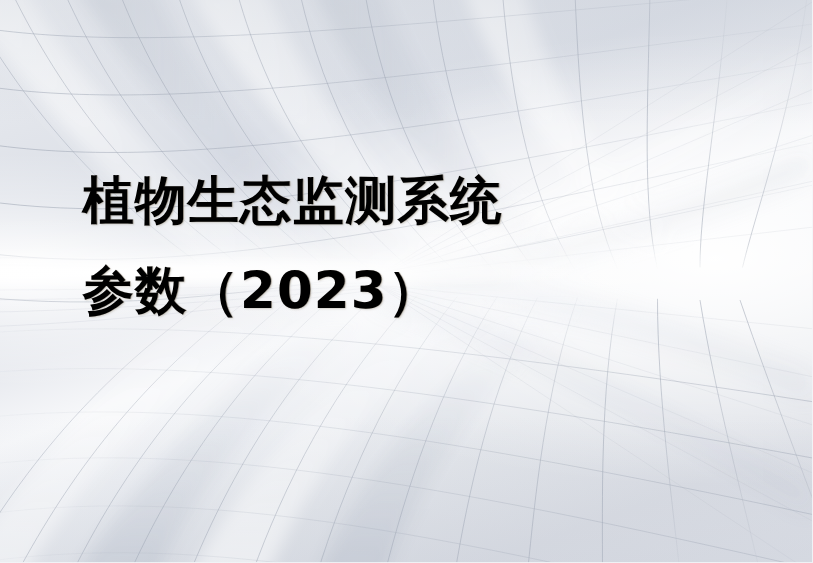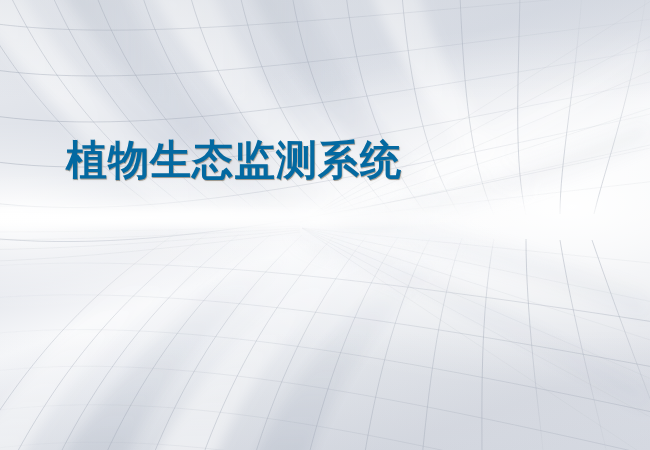--- a/index.html
+++ b/index.html
@@ -64,21 +64,21 @@
   #bg-mesh { opacity: 0.85; }
 
   
   #title-block {
     position: absolute;
     left: 66px;
     top: 124px;
     width: 560px;
   }
   .title-line {
-    color: #0369a1;
+    color: #000000;
     font-weight: bold;
     font-size: 41px;
     line-height: 72px;
     letter-spacing: 1px;
     white-space: nowrap;
     text-shadow:
        0.6px 0.6px 0 rgba(120,110,95,0.55),
        1px 1px 1.5px rgba(150,140,120,0.35);
   }
 </style>
@@ -246,15 +246,16 @@
         <path d="M -30,262 C 80,259 190,246 300,232"></path>
       </g>
     </g>
   </svg>
 
   <div class="bg-layer" id="bg-streak"></div>
   <div class="bg-layer" id="bg-vignette"></div>
 
   <div id="title-block">
     <div class="title-line">植物生态监测系统</div>
+    <div class="title-line">参数（2023）</div>
   </div>
 
 </div>
 
 </body></html>

